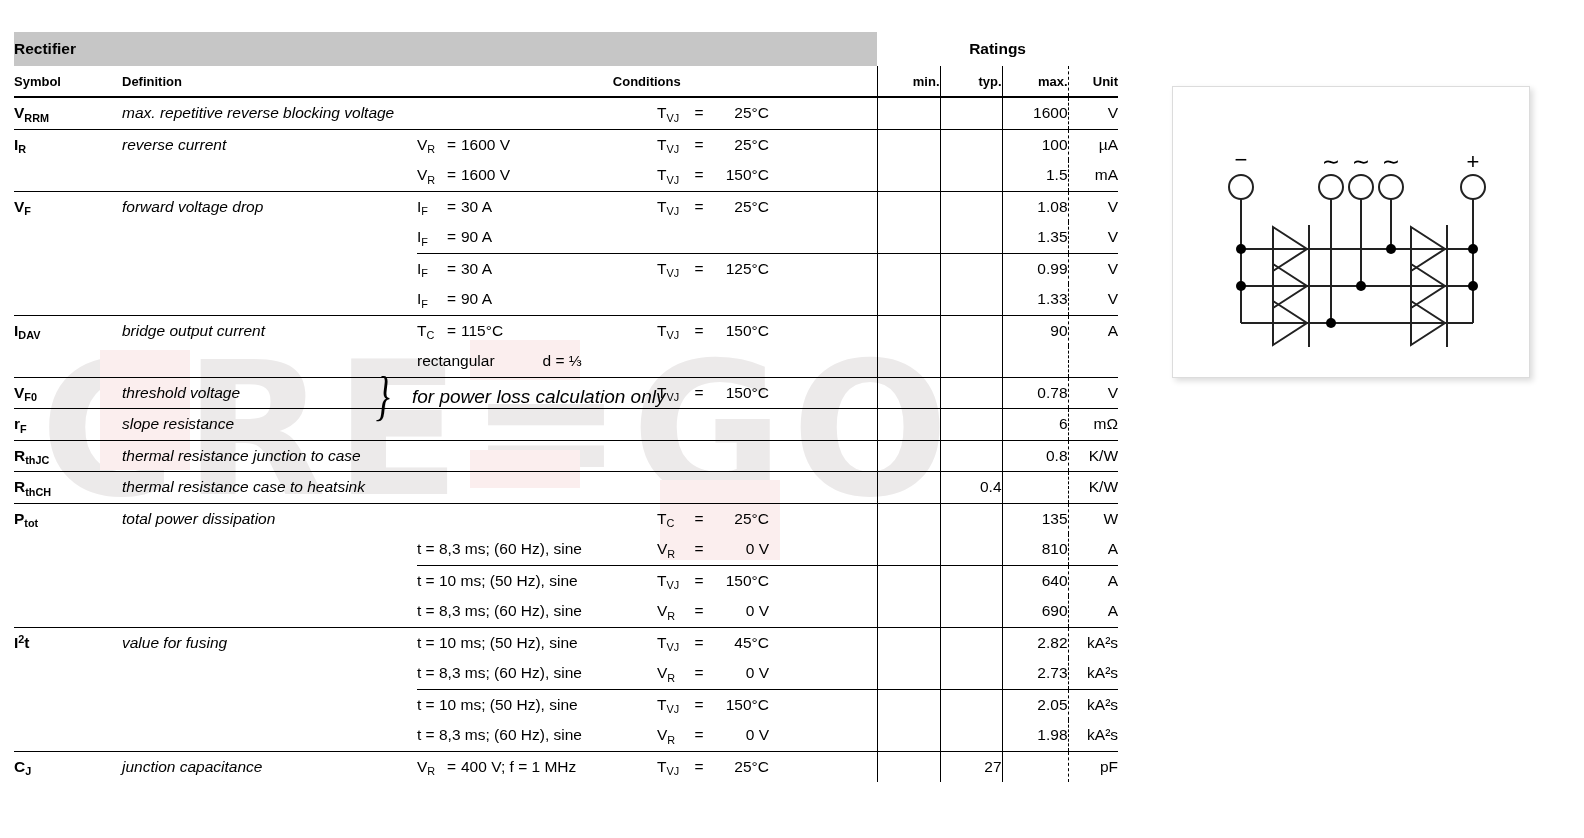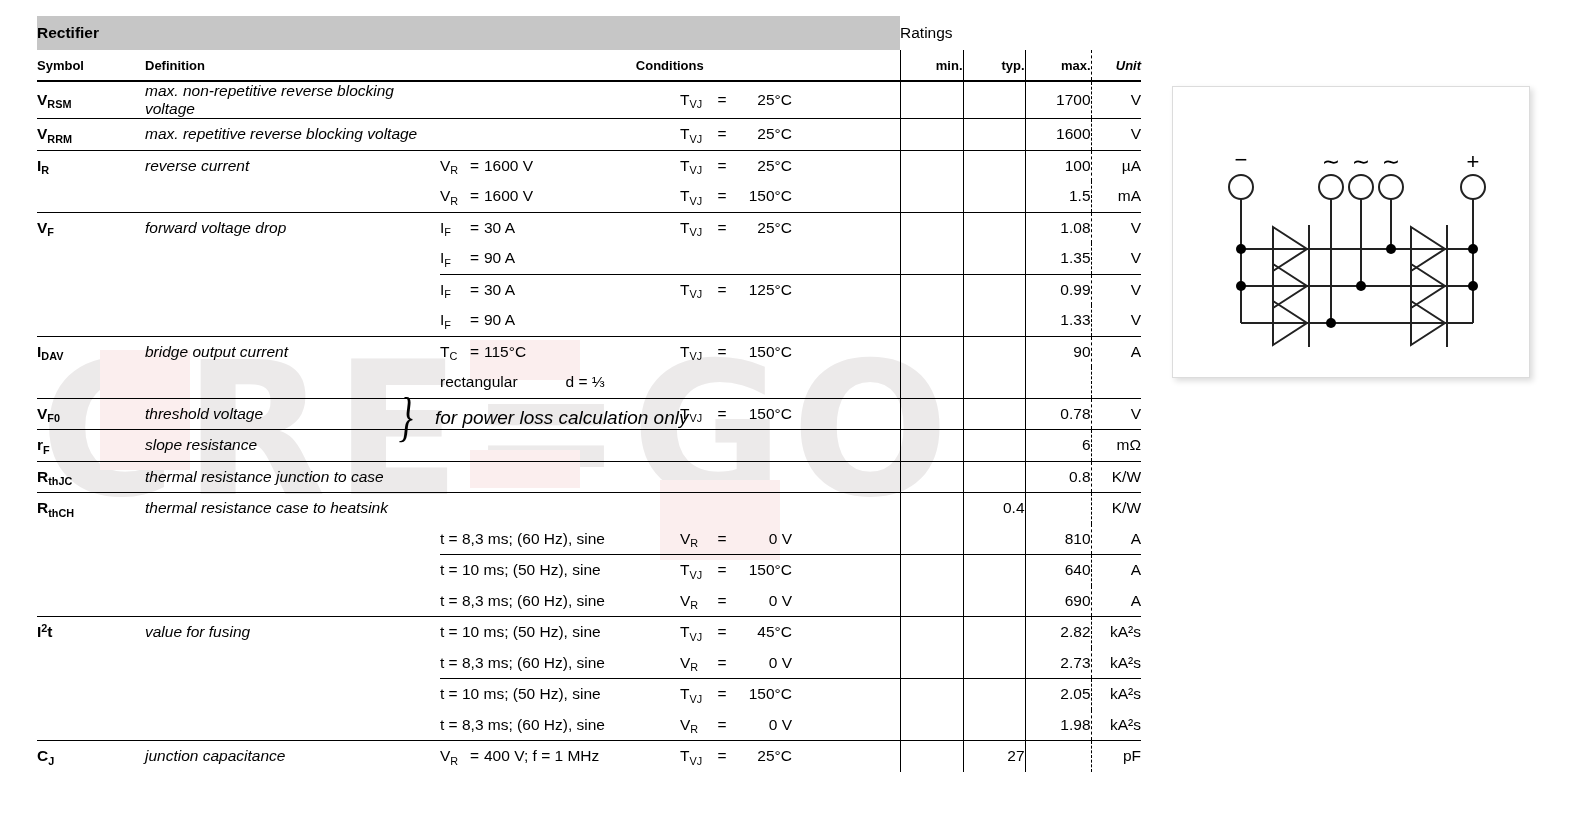--- a/index.html
+++ b/index.html
@@ -31,24 +31,23 @@
     white-space: nowrap;
   }
   #watermark .wm-bar {
     position: absolute;
     background: #fbeeee;
   }
 
   
   #table-wrap {
     position: absolute;
-    left: 14px; top: 16px;
+    left: 14px; top: 32px;
     width: 1106px;
     z-index: 2;
-    margin-left: 23px;
   }
   table.ratings {
     border-collapse: collapse;
     width: 1104px;
     table-layout: fixed;
   }
   table.ratings td, table.ratings th {
     padding: 0;
     vertical-align: middle;
     font-size: 15.5px;
@@ -69,35 +68,35 @@
   tr.hdr-title td {
     height: 34px;
   }
   td.hdr-grey {
     background: #c6c6c6;
     font-weight: bold;
     font-size: 19px;
     padding-left: 6px;
   }
   td.hdr-ratings {
-    text-align: left;
-    font-weight: normal;
+    text-align: center;
+    font-weight: bold;
     font-size: 17px;
   }
   tr.hdr-cols td {
     height: 30px;
     font-weight: bold;
     font-size: 13px;
     border-bottom: 2.5px solid #000;
   }
   td.h-sym  { padding-left: 4px; }
   td.h-def  { padding-left: 6px; }
   td.h-cond { text-align: center; padding-right: 14px; }
   td.h-min, td.h-typ, td.h-max { text-align: right; padding-right: 9px; }
-  td.h-unit { text-align: right; padding-right: 4px; font-style: italic; }
+  td.h-unit { text-align: right; padding-right: 4px; }
 
   
   tr.drow td { height: 30.5px; }
   td.sym {
     font-weight: bold;
     font-size: 16.5px;
     padding-left: 4px;
     vertical-align: middle;
   }
   td.def {
@@ -218,30 +217,20 @@
         <td class="h-def">Definition</td>
         <td class="h-cond" colspan="2">Conditions</td>
         <td class="h-min v-min">min.</td>
         <td class="h-typ v-typ">typ.</td>
         <td class="h-max v-max">max.</td>
         <td class="h-unit v-unit">Unit</td>
       </tr>
     </tbody>
     <tbody id="tbody-rows">
         <tr class="drow sep-major">
-          <td class="sym"><span class="nowrap">V<sub>RSM</sub></span></td>
-          <td class="def">max. non-repetitive reverse blocking voltage</td>
-          <td class="cond"></td>
-          <td class="temp"><span class="tv nowrap"><span class="lab">T<sub>VJ</sub></span><span class="eq">=</span><span class="val">25°C</span></span></td>
-          <td class="num v-min"></td>
-          <td class="num v-typ"></td>
-          <td class="num v-max">1700</td>
-          <td class="unit v-unit">V</td>
-        </tr>
-        <tr class="drow sep-major">
           <td class="sym"><span class="nowrap">V<sub>RRM</sub></span></td>
           <td class="def">max. repetitive reverse blocking voltage</td>
           <td class="cond"></td>
           <td class="temp"><span class="tv nowrap"><span class="lab">T<sub>VJ</sub></span><span class="eq">=</span><span class="val">25°C</span></span></td>
           <td class="num v-min"></td>
           <td class="num v-typ"></td>
           <td class="num v-max">1600</td>
           <td class="unit v-unit">V</td>
         </tr>
         <tr class="drow sep-major">
@@ -355,20 +344,30 @@
         </tr>
         <tr class="drow sep-major">
           <td class="sym"><span class="nowrap">R<sub>thCH</sub></span></td>
           <td class="def">thermal resistance case to heatsink</td>
           <td class="cond"></td>
           <td class="temp"></td>
           <td class="num v-min"></td>
           <td class="num v-typ">0.4</td>
           <td class="num v-max"></td>
           <td class="unit v-unit">K/W</td>
+        </tr>
+        <tr class="drow sep-major">
+          <td class="sym"><span class="nowrap">P<sub>tot</sub></span></td>
+          <td class="def">total power dissipation</td>
+          <td class="cond"></td>
+          <td class="temp"><span class="tv nowrap"><span class="lab">T<sub>C</sub></span><span class="eq">=</span><span class="val">25°C</span></span></td>
+          <td class="num v-min"></td>
+          <td class="num v-typ"></td>
+          <td class="num v-max">135</td>
+          <td class="unit v-unit">W</td>
         </tr>
         <tr class="drow">
           <td class="sym"></td>
           <td class="def"></td>
           <td class="cond"><span class="nowrap">t = 8,3 ms; (60 Hz), sine</span></td>
           <td class="temp"><span class="tv nowrap"><span class="lab">V<sub>R</sub></span><span class="eq">=</span><span class="val">0 V</span></span></td>
           <td class="num v-min"></td>
           <td class="num v-typ"></td>
           <td class="num v-max">810</td>
           <td class="unit v-unit">A</td>

